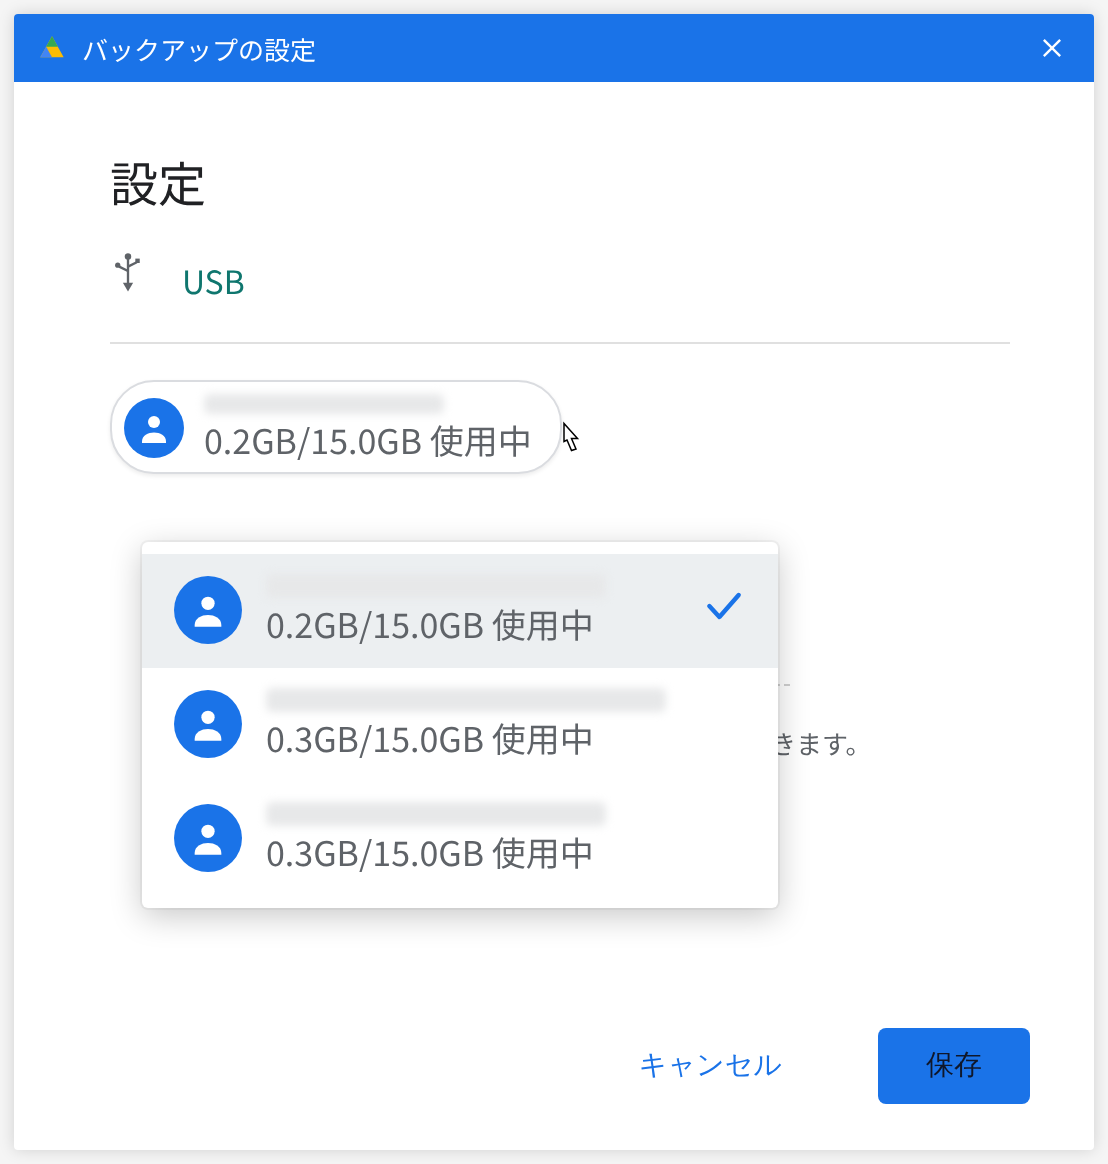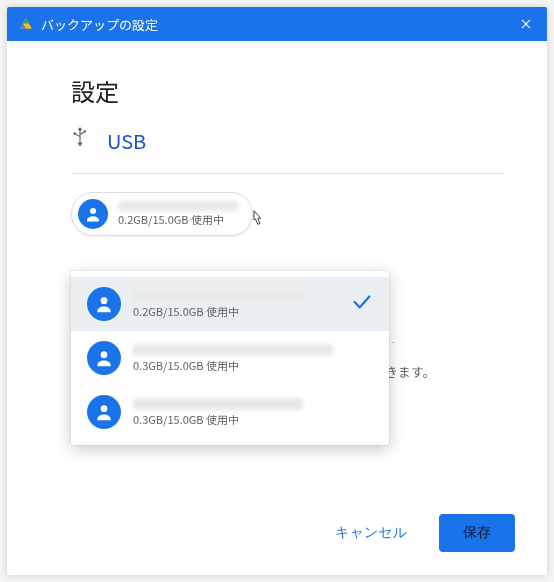--- a/index.html
+++ b/index.html
@@ -36,39 +36,39 @@
       display: inline-flex;
       margin-right: 8px;
     }
     .titlebar .spacer { flex: 1; }
     .titlebar .close {
       width: 18px; height: 18px;
       display: inline-flex; align-items: center; justify-content: center;
       cursor: pointer;
     }
     .content {
-      padding: 32px 42px 0 64px;
+      padding: 32px 42px 0 48px;
       flex: 1;
       position: relative;
     }
     .heading {
       font-size: 24px;
       font-weight: 400;
       color: #202124;
       margin-bottom: 18px;
     }
     .usb-row {
       display: flex;
       align-items: center;
       gap: 18px;
       margin-bottom: 18px;
     }
     .usb-label {
-      font-size: 20px;
-      color: #1d4ed8;
+      font-size: 16px;
+      color: #0f766e;
     }
     .divider {
       border: none;
       border-top: 1px solid #e0e0e0;
       margin: 0 0 18px 0;
     }
     .section-label {
       font-size: 13px;
       color: #5f6368;
       margin-bottom: 10px;
@@ -104,21 +104,21 @@
     .blur-line {
       width: 120px; height: 10px;
       background: #e7e8e9;
       filter: blur(2px);
       border-radius: 3px;
       margin-bottom: 2px;
     }
     .blur-line-lg { width: 170px; height: 12px; }
     .blur-line-xl { width: 200px; height: 12px; }
     .usage-text {
-      font-size: 11px;
+      font-size: 17px;
       color: #5f6368;
       white-space: nowrap;
     }
     .cursor-ptr {
       position: absolute;
       right: -14px;
       bottom: 0px;
       pointer-events: none;
     }
     .dropdown {
@@ -163,21 +163,21 @@
       left: 198px;
       top: 335px;
       width: 190px;
       border-top: 1px dashed #cfcfcf;
     }
     .footer {
       height: 74px;
       display: flex;
       align-items: center;
       justify-content: flex-end;
-      gap: 20px;
+      gap: 36px;
       padding: 0 32px 10px 0;
     }
     .btn-text {
       color: #1a73e8;
       font-size: 14px;
       background: none;
       border: none;
       cursor: pointer;
       padding: 8px 12px;
     }

